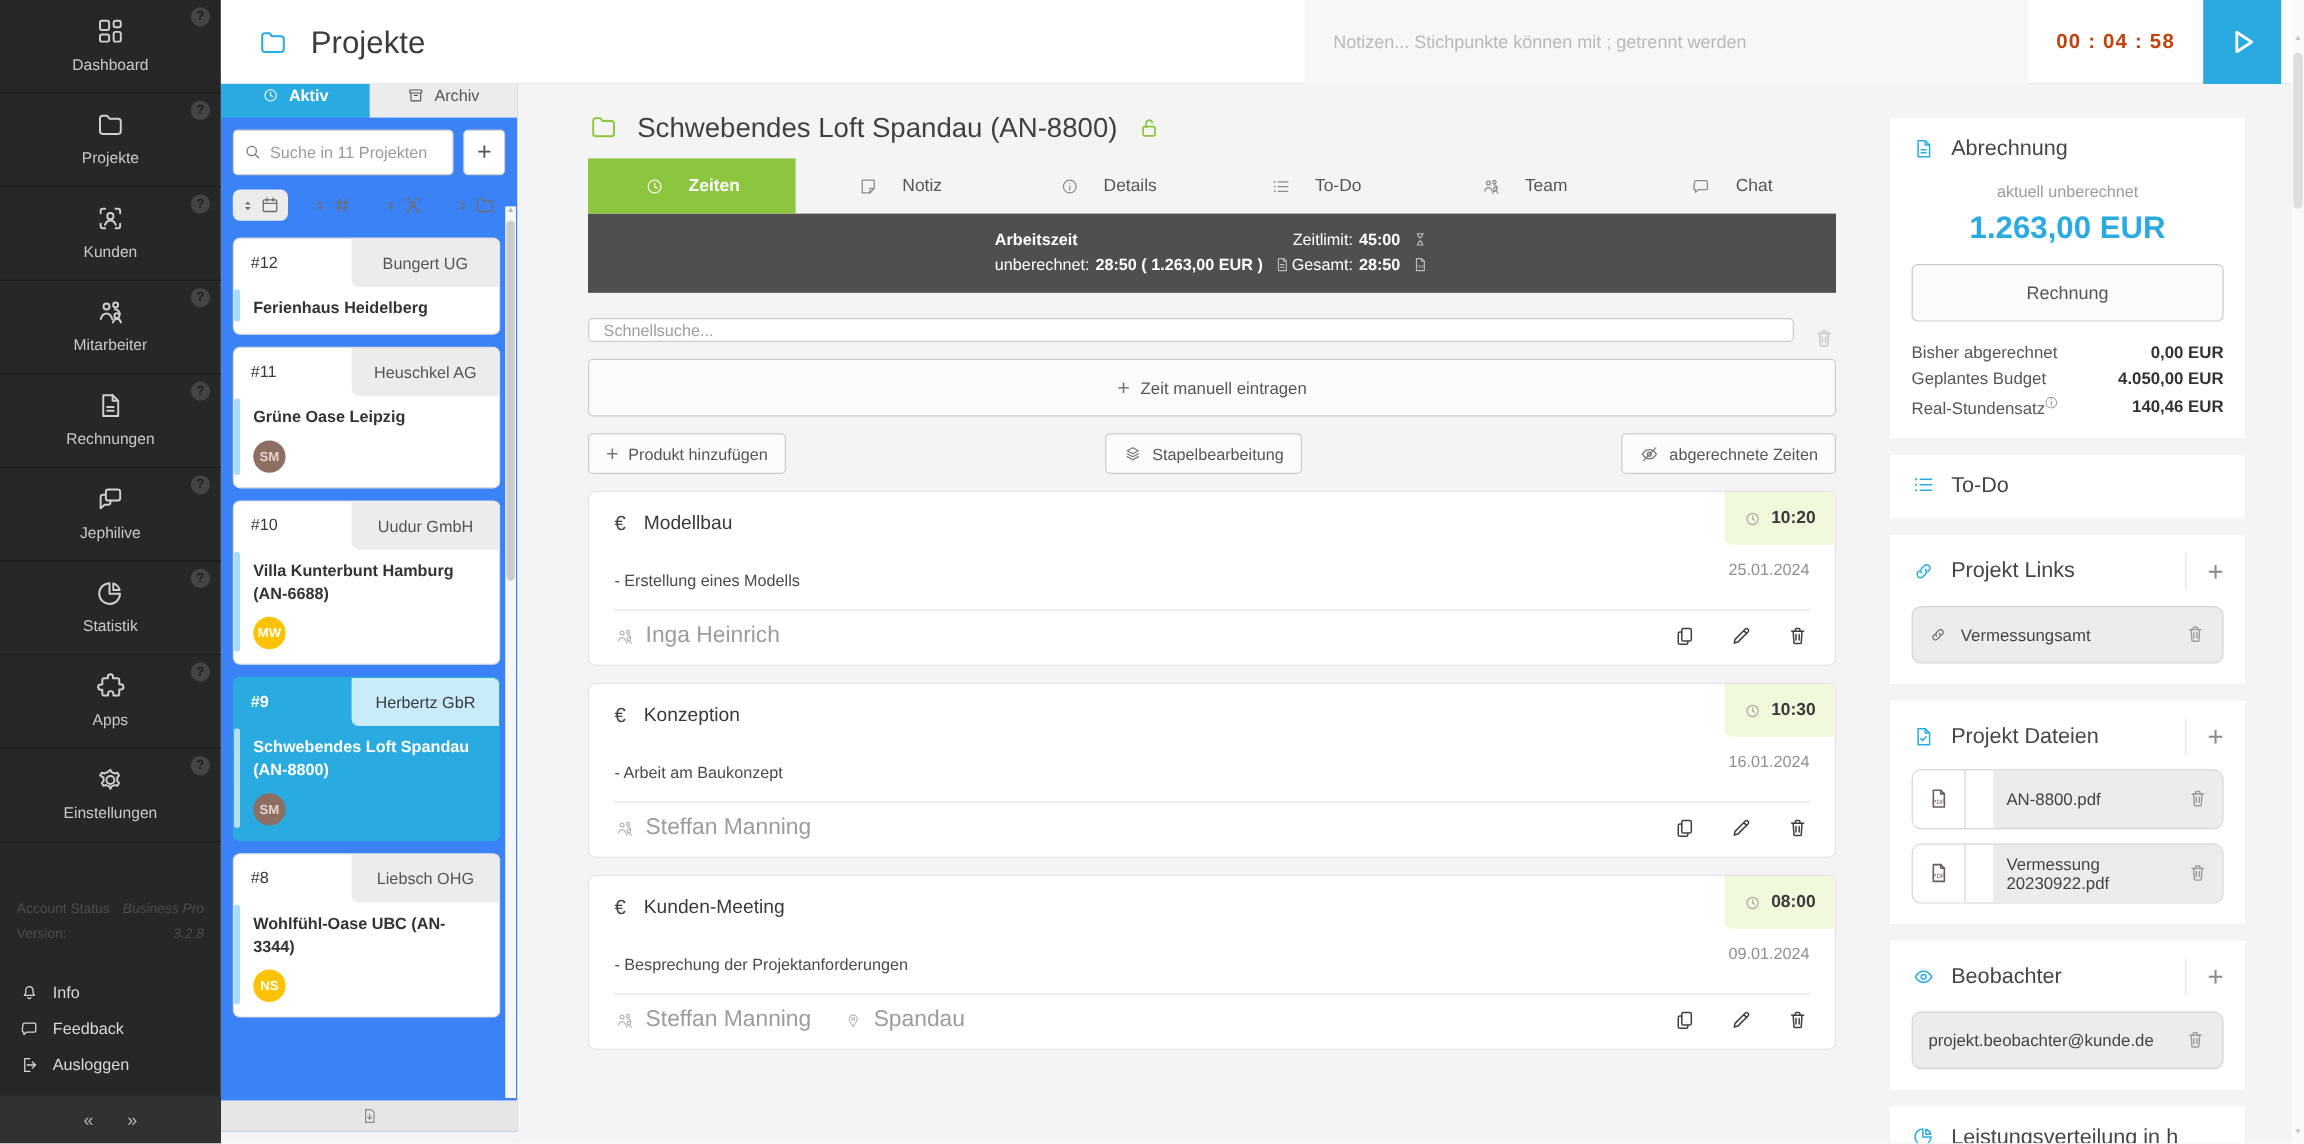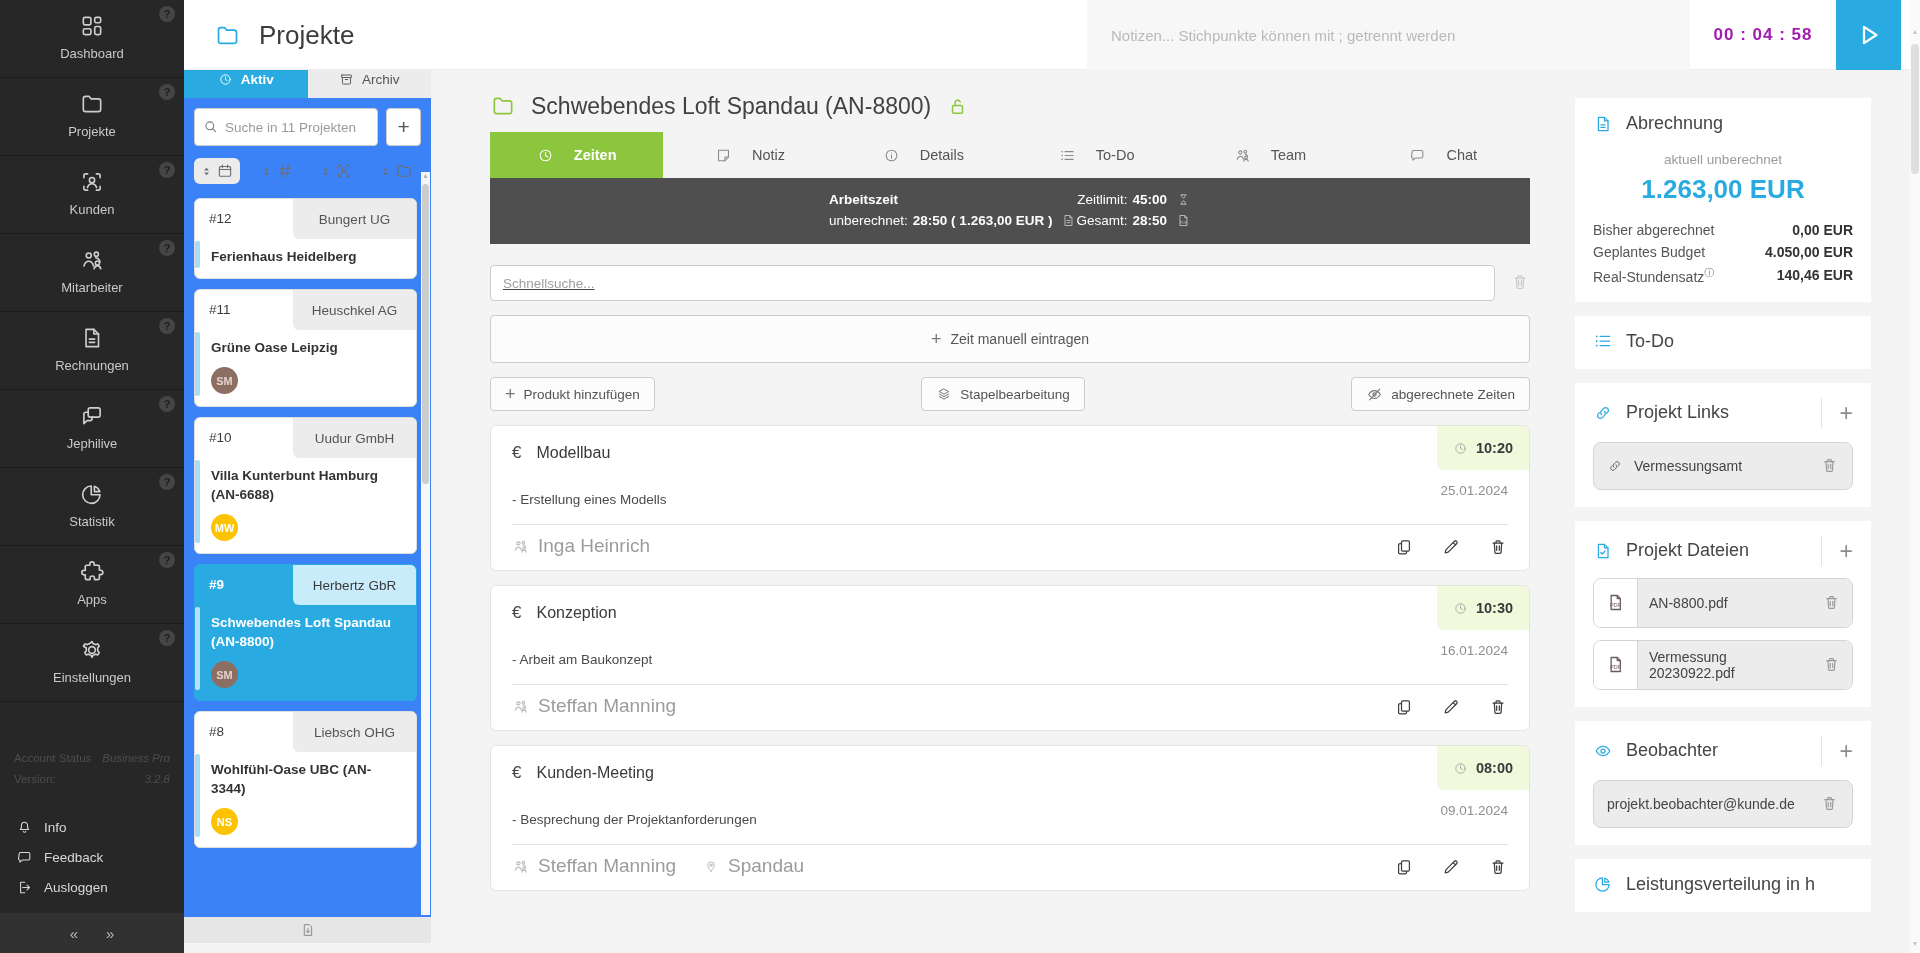--- a/index.html
+++ b/index.html
@@ -21,21 +21,21 @@
   .sb-link { display:flex; align-items:center; gap:11px; height:30px; color:#d8d8d8; font-size:13.5px; cursor:pointer; }
   .collapse-bar { position:absolute; left:0; right:0; bottom:0; height:40px; background:#313131; display:flex; align-items:center; justify-content:center; gap:28px; color:#b9b9b9; font-size:15px; }
   .collapse-bar span { cursor:pointer; }
 
   
   .topbar { position:absolute; left:184px; top:0; width:1736px; height:70px; background:#ffffff; border-bottom:1px solid #ebebeb; z-index:4; }
   .tb-title { position:absolute; left:30px; top:0; height:70px; display:flex; align-items:center; gap:18px; color:#29abe2; }
   .tb-title .t { font-size:26px; color:#3c3c3c; }
   .notes-input { position:absolute; left:903px; top:0; width:603px; height:70px; background:#f7f7f7; border:none; padding:0 24px; font-size:15px; color:#555; }
   .notes-input::placeholder { color:#b9b9b9; }
-  .timer { position:absolute; left:1506px; top:0; width:146px; height:70px; display:flex; align-items:center; justify-content:center; font-size:17px; font-weight:bold; color:#a21caf; letter-spacing:1px; }
+  .timer { position:absolute; left:1506px; top:0; width:146px; height:70px; display:flex; align-items:center; justify-content:center; font-size:17px; font-weight:bold; color:#c2410c; letter-spacing:1px; }
   .play-btn { position:absolute; left:1652px; top:0; width:65px; height:70px; background:#29abe2; display:flex; align-items:center; justify-content:center; color:#fff; }
 
   
   .plist { position:absolute; left:184px; top:60px; width:247px; height:883px; background:#3b82f6; z-index:3; }
   .plist-tabs { display:flex; height:38px; }
   .ltab { flex:1; display:flex; align-items:center; justify-content:center; gap:8px; font-size:13.5px; cursor:pointer; }
   .ltab.on { background:#29abe2; color:#fff; font-weight:bold; }
   .ltab.off { background:#ececec; color:#555; }
   .search-row { display:flex; align-items:center; padding:10px 10px 8px 10px; gap:8px; }
   .search-box { position:relative; width:186px; }
@@ -75,21 +75,21 @@
   .ptab { flex:1; display:flex; align-items:center; justify-content:center; gap:20px; font-size:14.5px; color:#555; cursor:pointer; }
   .ptab svg { color:#8a8a8a; }
   .ptab.on { background:#8cc63e; color:#fff; font-weight:bold; }
   .ptab.on svg { color:#fff; }
   .workbar { height:66px; background:#4f4f4f; color:#fff; display:flex; justify-content:center; padding:11px 14px; font-size:13.5px; }
   .workbar .ln { line-height:21px; display:flex; align-items:center; gap:5px; }
   .workbar b { font-weight:bold; }
   .workbar .wb-right .ln { justify-content:flex-end; }
   .workbar svg { color:#bdbdbd; margin-left:4px; }
   .quick-row { position:relative; margin-top:21px; }
-  .quick-row input { width:1005px; height:36px; border:1px solid #ccc; border-radius:4px; padding:0 12px; font-size:13.5px; color:#444; background:#fff;text-decoration:underline; }
+  .quick-row input { width:1005px; height:20px; border:1px solid #ccc; border-radius:4px; padding:0 12px; font-size:13.5px; color:#444; background:#fff; }
   .quick-row input::placeholder { color:#9e9e9e; }
   .quick-trash { position:absolute; right:0; top:7px; color:#c9c9c9; }
   .addtime-btn { width:100%; height:48px; margin-top:14px; border:1px solid #ccc; border-radius:4px; background:#fcfcfc; color:#555; font-size:14px; display:flex; align-items:center; justify-content:center; gap:9px; }
   .addtime-btn .plus, .small-btn .plus { font-size:18px; color:#777; font-weight:normal; }
   .btn-row { display:flex; justify-content:space-between; margin-top:14px; }
   .small-btn { height:34px; border:1px solid #ccc; border-radius:4px; background:#fcfcfc; color:#555; font-size:13.5px; display:flex; align-items:center; gap:8px; padding:0 14px; }
   .small-btn svg { color:#777; }
 
   .entry { position:relative; height:146px; background:#fff; border:1px solid #e4e4e4; border-radius:6px; margin-top:14px; }
   .entry-head { display:flex; align-items:center; gap:15px; padding:17px 0 0 21px; }
@@ -122,21 +122,21 @@
   .bill-rows { margin-top:17px; }
   .bill-row { display:flex; justify-content:space-between; font-size:14px; margin-top:6px;align-items:center; }
   .bill-row .lb { color:#555; }
   .bill-row .vl { color:#333; font-weight:bold; }
   .isup { font-size:10px; vertical-align:super; color:#777; }
   .ritem { margin-top:14px; height:48px; background:#ececec; border:1px solid #d4d4d4; border-radius:8px; display:flex; align-items:center; gap:11px; padding:0 13px; font-size:14px; color:#444; }
   .ritem .tico { color:#666; }
   .ritem .del { margin-left:auto; color:#9a9a9a; height:22px; }
   .filerow { margin-top:12px; height:50px; border:1px solid #d4d4d4; border-radius:8px; display:flex; overflow:hidden; }
   .filerow .fcell { width:44px; background:#fff; border-right:1px solid #d4d4d4; display:flex; align-items:center; justify-content:center; color:#6b5b5b; }
-  .filerow .fbody { flex:1; background:#ececec; display:flex; align-items:center; gap:8px; padding:0 11px; font-size:14px; color:#444; }
+  .filerow .fbody { flex:1; background:#ececec; display:flex; align-items:center; gap:8px; padding:0 11px; font-size:14px; color:#444;margin-left:23px; }
   .filerow .del { margin-left:auto; color:#9a9a9a; height:22px; }
 
   
   .pscroll { position:absolute; right:0; top:0; bottom:0; width:10px; background:#fafafa; z-index:6; }
   .pscroll .a1 { position:absolute; top:28px; left:0; width:10px; text-align:center; font-size:7px; color:#c6c6c6; }
   .pscroll .a2 { position:absolute; bottom:6px; left:0; width:10px; text-align:center; font-size:7px; color:#c6c6c6; }
   .pscroll .thumb { position:absolute; top:44px; left:1px; width:8px; height:130px; background:#dedede; border-radius:4px; cursor:grab; }
 </style>
 </head>
 <body>
@@ -765,20 +765,21 @@
 
     <div class="rsec">
       <div class="rhead">
         <svg class="ic" width="20" height="20">
             <use href="#i-doc"></use>
           </svg>
         <span>Abrechnung</span>
       </div>
       <div class="bill-sub">aktuell unberechnet</div>
       <div class="bill-amt">1.263,00 EUR</div>
+      <button class="bill-btn">Rechnung</button>
       <div class="bill-rows">
         <div class="bill-row">
             <span class="lb">Bisher abgerechnet</span>
             <span class="vl">0,00 EUR</span>
           </div>
         <div class="bill-row">
             <span class="lb">Geplantes Budget</span>
             <span class="vl">4.050,00 EUR</span>
           </div>
         <div class="bill-row">

